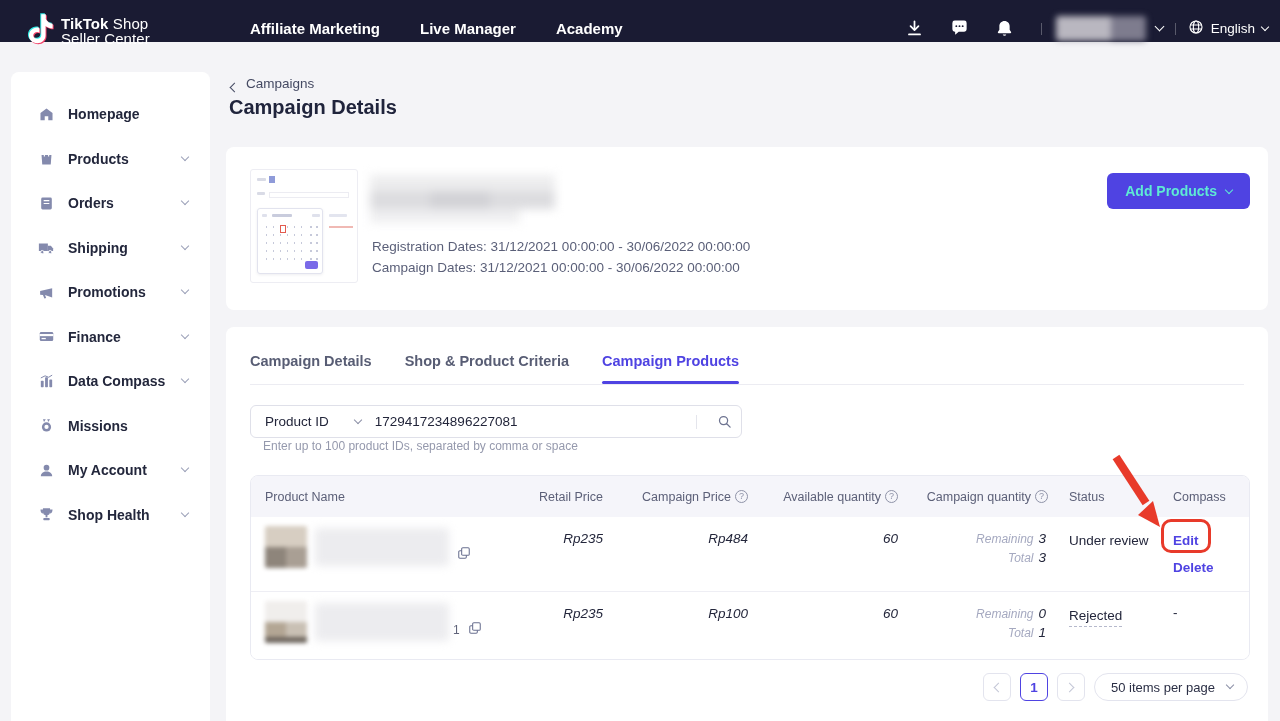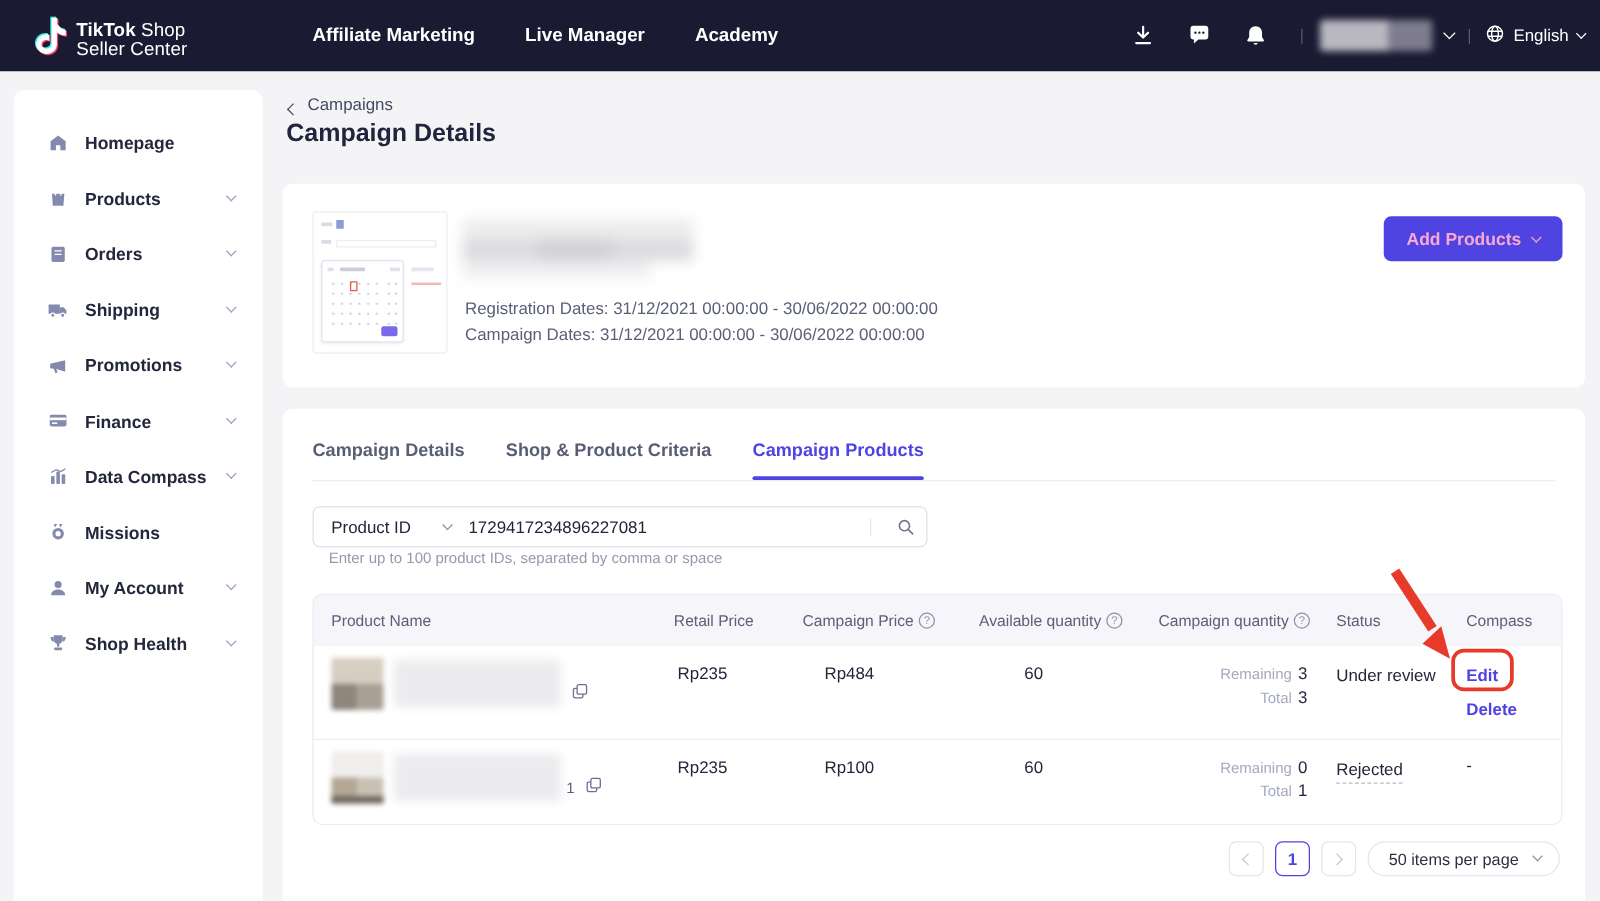--- a/index.html
+++ b/index.html
@@ -1,20 +1,20 @@
 <!DOCTYPE html>
 <html><head>
 <meta charset="utf-8">
 <style>
   * { margin:0; padding:0; box-sizing:border-box; }
   body { font-family:"Liberation Sans",sans-serif; }
   .page { position:relative; width:1280px; height:721px; background:#f4f4f7; overflow:hidden; }
 
   
-  .topnav { position:absolute; left:0; top:0; width:1280px; height:57px; background:#1a1b33; color:#fff; }
+  .topnav { position:absolute; left:0; top:0; width:1280px; height:42px; background:#1a1b33; color:#fff; }
   .logo { position:absolute; left:25px; top:13px; display:flex; align-items:center; gap:6px; }
   .logo-text { line-height:15px; font-size:15px; letter-spacing:.1px; }
   .logo-text b { font-weight:bold; }
   .nav-links { position:absolute; left:250px; top:0; height:57px; display:flex; align-items:center; gap:40px; }
   .nav-link { font-size:15px; font-weight:bold; color:#fff; cursor:pointer; white-space:nowrap; }
   .nav-right { position:absolute; right:12px; top:0; height:57px; display:flex; align-items:center; }
   .nav-ico { width:20px; height:20px; margin-left:25px; display:flex; align-items:center; justify-content:center; }
   .nav-divider { width:1px; height:12px; background:rgba(255,255,255,.28); margin:0 14px 0 26px; }
   .nav-divider2 { width:1px; height:12px; background:rgba(255,255,255,.28); margin:0 12px; }
   .acct-blur { width:90px; height:25px; border-radius:3px; overflow:hidden; position:relative; filter:blur(3px); }
@@ -51,21 +51,21 @@
               background-image:radial-gradient(#c6c9da 0.8px, transparent 0.9px); background-size:6px 8px; }
   .cal-red { position:absolute; left:22px; top:16px; width:6px; height:8px; border:1px solid #e35b4f; }
   .cal-ok { position:absolute; right:4px; bottom:4px; width:13px; height:8px; background:#7a6ae8; border-radius:2px; }
   .thumb .pink { position:absolute; left:78px; top:56px; width:24px; height:2px; background:#f0b9b4; }
   .name-blur { position:absolute; left:144px; top:28px; width:185px; height:48px; overflow:hidden; filter:blur(5px); }
   .name-blur .r1 { position:absolute; left:0; top:0; width:185px; height:16px; background:#ededee; }
   .name-blur .r2 { position:absolute; left:0; top:16px; width:185px; height:18px; background:#dcdcdf; }
   .name-blur .r2b { position:absolute; left:60px; top:16px; width:60px; height:18px; background:#d2d2d6; }
   .name-blur .r3 { position:absolute; left:0; top:34px; width:150px; height:14px; background:#efeff1; }
   .camp-dates { position:absolute; left:146px; top:90px; font-size:13.5px; color:#5a5f78; line-height:20.5px; }
-  .btn-add { position:absolute; right:18px; top:26px; height:36px; padding:0 18px; background:#4f43e2; color:#f9a8d4;
+  .btn-add { position:absolute; right:18px; top:26px; height:36px; padding:0 18px; background:#4f43e2; color:#5eead4;
              font-size:14px; font-weight:bold; border:none; border-radius:6px; display:flex; align-items:center; gap:9px; cursor:pointer; }
   .btn-add .chev { width:6px; height:6px; margin-top:-2px; }
 
   
   .tabs-card { position:absolute; left:226px; top:327px; width:1042px; height:394px; background:#fff; border-radius:8px 8px 0 0; }
   .tabs-row { position:absolute; left:24px; right:24px; top:0; height:58px; display:flex; align-items:flex-end; gap:33px;
               border-bottom:1px solid #ececf2; }
   .tab { font-size:14.5px; font-weight:bold; color:#585d74; padding-bottom:15px; cursor:pointer; position:relative; white-space:nowrap; }
   .tab.active { color:#4f43e2; }
   .tab.active::after { content:""; position:absolute; left:0; right:0; bottom:0; height:3px; background:#4f43e2; border-radius:2px; }
@@ -88,21 +88,21 @@
   .th-num { text-align:right; padding-right:8px; display:flex; justify-content:flex-end; align-items:center; gap:4px; }
   .th-status { padding-left:13px; }
   .th-action { padding-left:22px; }
   .qicon { width:13px; height:13px; border:1px solid #8f93a8; border-radius:50%; color:#8f93a8; font-size:9px; line-height:11px;
            text-align:center; display:inline-block; flex:0 0 13px; }
   .qicon::after { content:"?"; }
   .trow { border-top:1px solid #eeeef4; background:#fff; }
   .trow.first { border-top:none; height:74px; }
   .trow.second { height:68px; }
   .cell { padding-top:14px; font-size:13.5px; color:#23263b; }
-  .cell-num { text-align:center; padding-right:8px; }
+  .cell-num { text-align:right; padding-right:8px;font-style:italic; }
   .cell-name { padding-left:14px; padding-top:9px; display:flex; align-items:flex-start; gap:8px; }
   .pimg { width:42px; height:42px; border-radius:2px; overflow:hidden; position:relative; filter:blur(2px); flex:0 0 42px; }
   .pimg .t { position:absolute; left:0; top:0; width:42px; height:21px; }
   .pimg .bl { position:absolute; left:0; top:21px; width:21px; height:21px; }
   .pimg .br { position:absolute; left:21px; top:21px; width:21px; height:21px; }
   .ptxt { width:134px; height:38px; margin-top:2px; background:#ececef; border-radius:3px; filter:blur(4px); }
   .name-suffix { font-size:12px; color:#5b5f76; margin-top:22px; margin-left:-4px; }
   .copy-ico { margin-top:20px; cursor:pointer; }
   .cell-qty { padding-right:10px; padding-top:13px; }
   .qline { display:flex; justify-content:flex-end; align-items:baseline; gap:5px; line-height:18.5px; }

